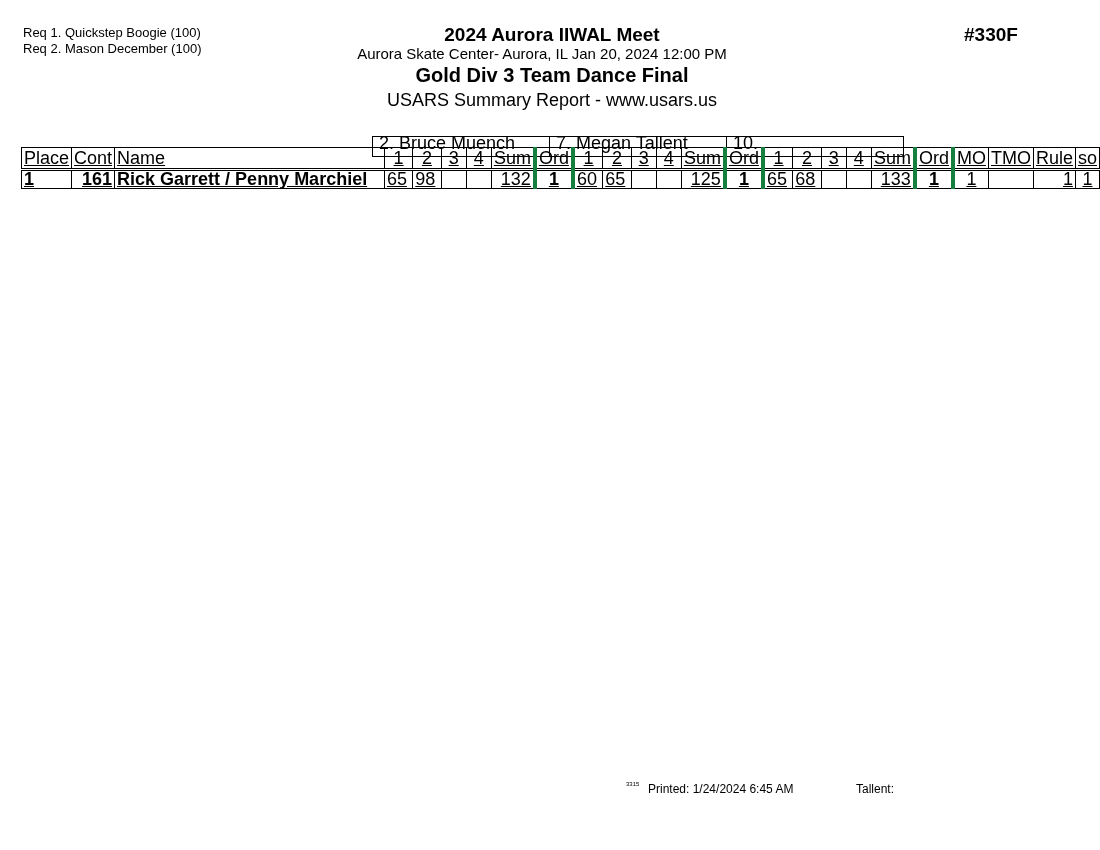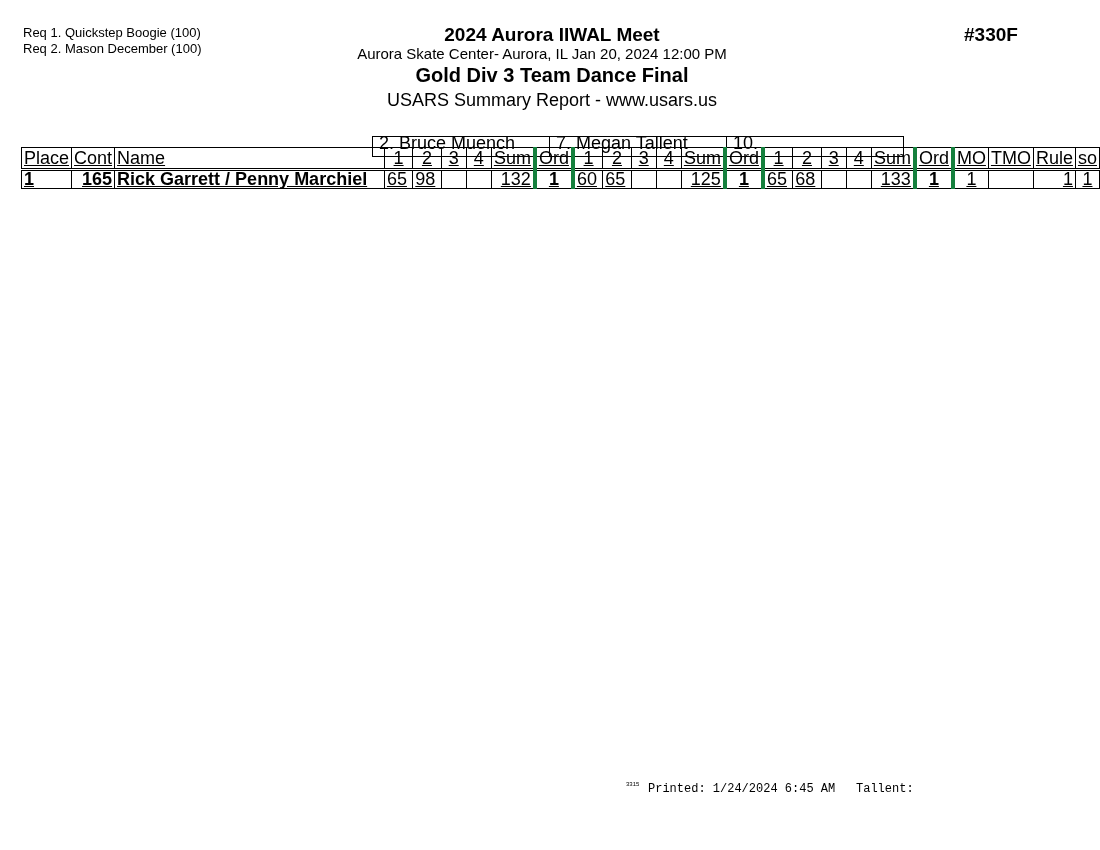--- a/index.html
+++ b/index.html
@@ -16,21 +16,21 @@
   td { border:1px solid #000; padding:0 2px; height:17px; line-height:17px; white-space:nowrap; }
   .judges { left:372px; top:136px; }
   .judges td { height:19px; vertical-align:top; line-height:13px; padding-left:6px; }
   .grid { left:21px; top:147px;text-decoration:underline; }
   .grid tr.hdr td { height:18px; line-height:20px; border-bottom:3px double #000; }
   .grid tr.row td { height:17px; }
   .c { text-align:center; }
   .r { text-align:right; }
   .b { font-weight:bold; }
   .thick { border-left:4px solid #15803d; }
-  .footer { position:absolute; top:782px; font-size:12px;font-family:Liberation Mono, monospace; }
+  .footer { position:absolute; top:782px; font-size:12px; }
   .tiny { font-size:6px; position:absolute; left:626px; top:781px; }
 </style>
 </head>
 <body>
 
 <div class="req req1">Req  1.  Quickstep Boogie (100)</div>
 <div class="req req2">Req  2.  Mason December (100)</div>
 
 <div class="center t1">2024 Aurora IIWAL Meet</div>
 <div class="center t2">Aurora Skate Center- Aurora, IL  Jan 20, 2024  12:00 PM</div>
@@ -72,21 +72,21 @@
     <td class="c" style="width:25px">4</td>
     <td class="c" style="width:26px">Sum</td>
     <td class="c thick" style="width:22px">Ord</td>
     <td class="c thick" style="width:22px">MO</td>
     <td class="c" style="width:28px">TMO</td>
     <td class="c" style="width:26px">Rule</td>
     <td class="c" style="width:14px">so</td>
   </tr>
   <tr class="row">
     <td class="b">1</td>
-    <td class="b r">165</td>
+    <td class="b r">161</td>
     <td class="b">Rick Garrett / Penny Marchiel</td>
     <td>65</td>
     <td>98</td>
     <td></td>
     <td></td>
     <td class="r">132</td>
     <td class="c b thick">1</td>
     <td class="thick">60</td>
     <td>65</td>
     <td></td>

